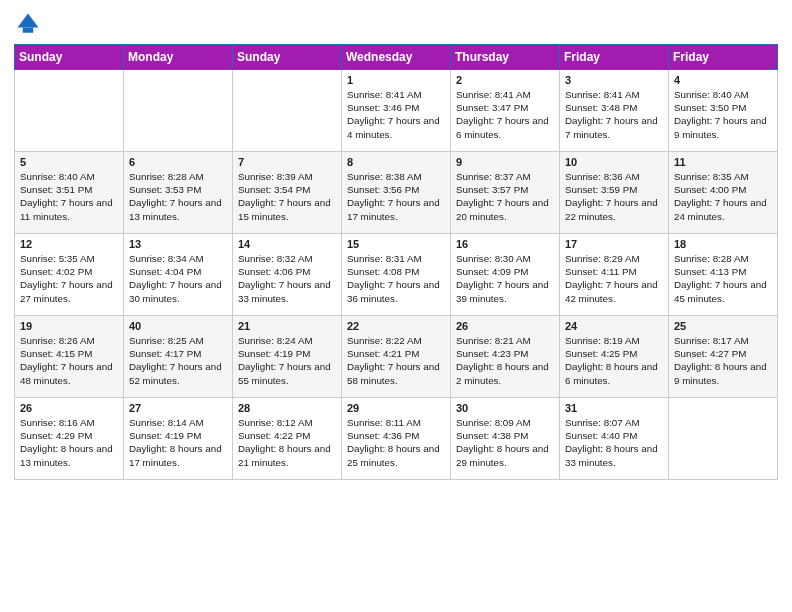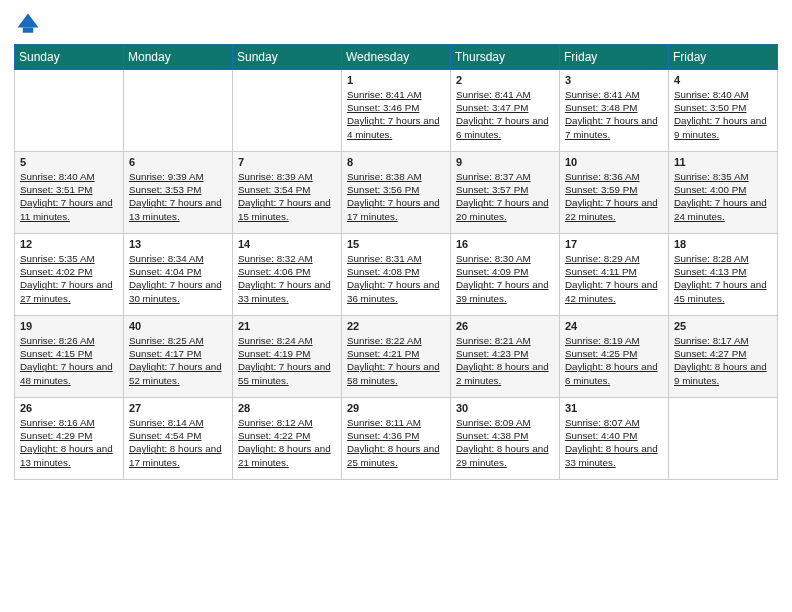--- a/index.html
+++ b/index.html
@@ -50,25 +50,25 @@
       font-weight: normal;
       color: #444;
     }
     .calendar {
       width: 100%;
       border-collapse: collapse;
       border: 1px solid #ccc;
       font-size: 10.5px;
     }
     .calendar thead tr th {
-      background: #0f766e;
+      background: #a21caf;
       color: #fff;
       padding: 5px 4px;
       font-size: 12px;
-      font-weight: normal;
+      font-weight: bold;
       border: 1px solid #1a6bbf;
       text-align: left;
     }
     .calendar tbody tr td {
       border: 1px solid #ccc;
       vertical-align: top;
       padding: 4px 5px;
       width: calc(100% / 7);
       height: 82px;
       color: #222;
@@ -80,21 +80,20 @@
     .day-num {
       font-weight: bold;
       font-size: 11px;
       display: block;
       margin-bottom: 2px;
     }
     .day-info {
       font-size: 9.8px;
       line-height: 1.35;
       color: #222;
-      text-decoration: underline;
     }
     .empty { background: #fff !important; }
   </style>
 </head>
 <body>
 
 <div class="container">
   <div class="header-row">
     <div class="logo">
       <svg class="logo-icon" viewBox="0 0 32 32">
@@ -161,21 +160,21 @@
         <tr>
           <td>
             <span class="day-num">5</span>
             <div class="day-info">Sunrise: 8:40 AM
 Sunset: 3:51 PM
 Daylight: 7 hours
 and 11 minutes.</div>
           </td>
           <td>
             <span class="day-num">6</span>
-            <div class="day-info">Sunrise: 9:39 AM
+            <div class="day-info">Sunrise: 8:28 AM
 Sunset: 3:53 PM
 Daylight: 7 hours
 and 13 minutes.</div>
           </td>
           <td>
             <span class="day-num">7</span>
             <div class="day-info">Sunrise: 8:39 AM
 Sunset: 3:54 PM
 Daylight: 7 hours
 and 15 minutes.</div>
@@ -315,21 +314,21 @@
           <td>
             <span class="day-num">26</span>
             <div class="day-info">Sunrise: 8:16 AM
 Sunset: 4:29 PM
 Daylight: 8 hours
 and 13 minutes.</div>
           </td>
           <td>
             <span class="day-num">27</span>
             <div class="day-info">Sunrise: 8:14 AM
-Sunset: 4:54 PM
+Sunset: 4:19 PM
 Daylight: 8 hours
 and 17 minutes.</div>
           </td>
           <td>
             <span class="day-num">28</span>
             <div class="day-info">Sunrise: 8:12 AM
 Sunset: 4:22 PM
 Daylight: 8 hours
 and 21 minutes.</div>
           </td>

